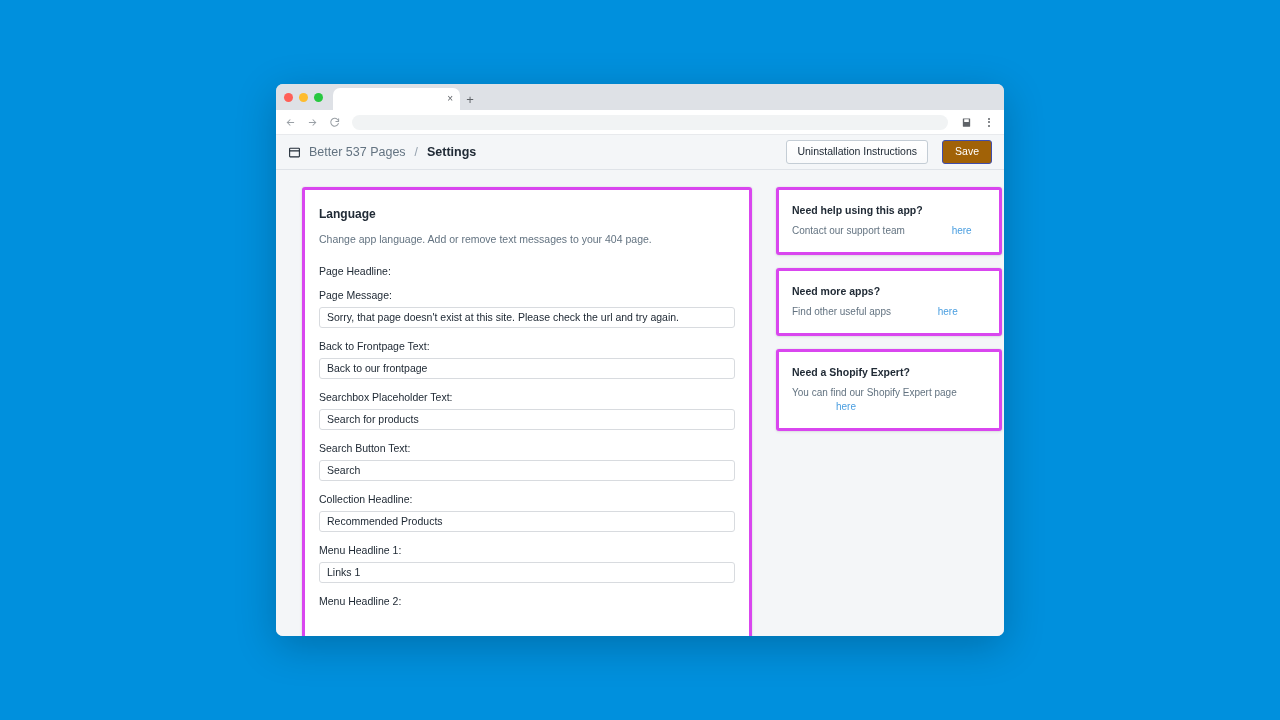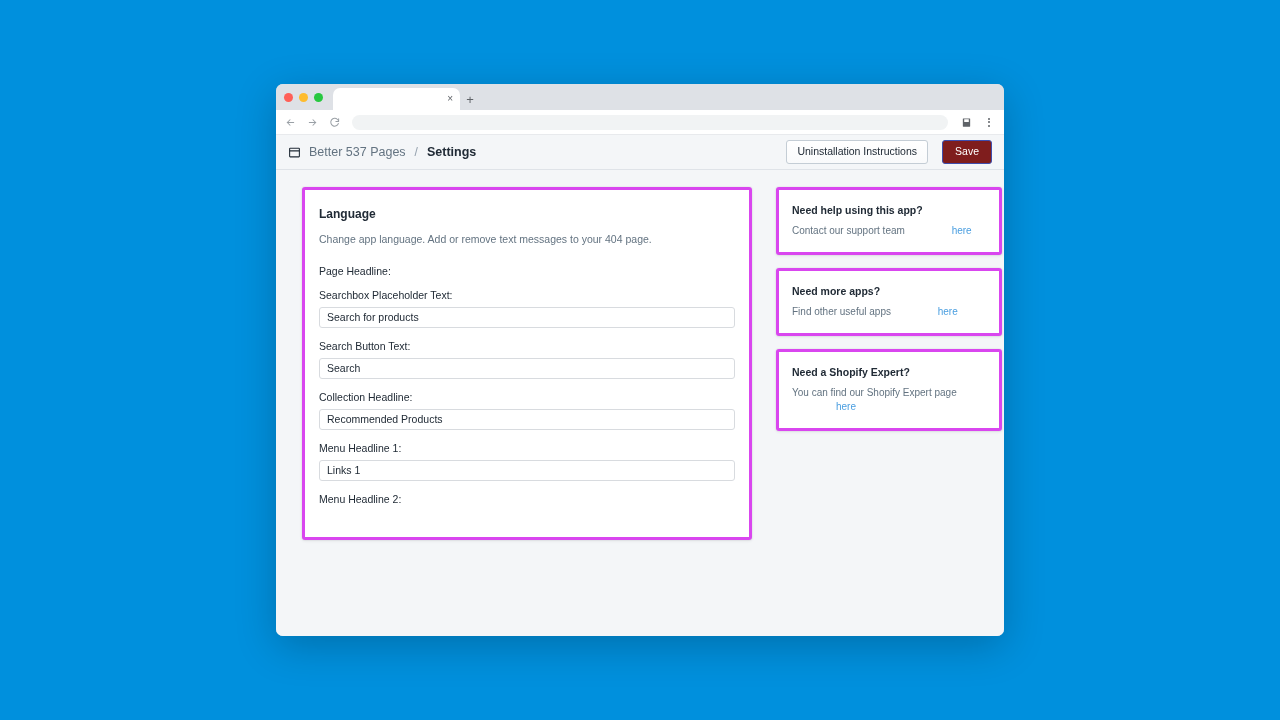--- a/index.html
+++ b/index.html
@@ -188,21 +188,21 @@
     border: 1px solid #c4cdd5;
     border-radius: 3px;
     padding: 5px 10px;
     font-size: 10.5px;
     color: #212b36;
     cursor: pointer;
     font-family: inherit;
     line-height: 1.1;
   }
   .btn-primary {
-    background: #7f1d1d;
+    background: #a16207;
     border: 1px solid #3f4eae;
     border-radius: 3px;
     padding: 5px 12px;
     font-size: 10.5px;
     color: #ffffff;
     cursor: pointer;
     font-family: inherit;
     font-weight: 400;
     line-height: 1.1;
   }
@@ -356,20 +356,22 @@
   </div>
 
   <div class="page-body">
 
     <div class="col-main">
       <div class="card card-main">
         <div class="section-title">Language</div>
         <div class="section-desc">Change app language. Add or remove text messages to your 404 page.</div>
         <div id="fields-container">
             <div class="field"><label class="field-label">Page Headline:</label></div>
+            <div class="field"><label class="field-label">Page Message:</label><input class="field-input" type="text" value="Sorry, that page doesn't exist at this site. Please check the url and try again." style=""></div>
+            <div class="field"><label class="field-label">Back to Frontpage Text:</label><input class="field-input" type="text" value="Back to our frontpage" style=""></div>
             <div class="field"><label class="field-label">Searchbox Placeholder Text:</label><input class="field-input" type="text" value="Search for products" style=""></div>
             <div class="field"><label class="field-label">Search Button Text:</label><input class="field-input" type="text" value="Search" style=""></div>
             <div class="field"><label class="field-label">Collection Headline:</label><input class="field-input" type="text" value="Recommended Products" style=""></div>
             <div class="field"><label class="field-label">Menu Headline 1:</label><input class="field-input" type="text" value="Links 1" style=""></div>
             <div class="field">
               <label class="field-label">Menu Headline 2:</label>
             </div>
           </div>
       </div>
     </div>

